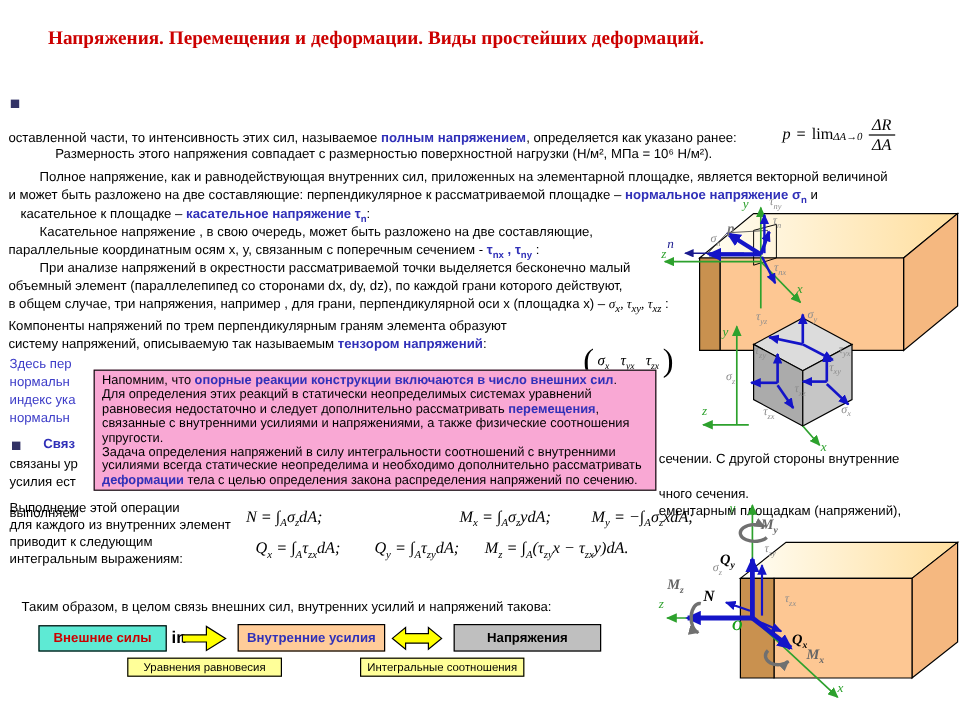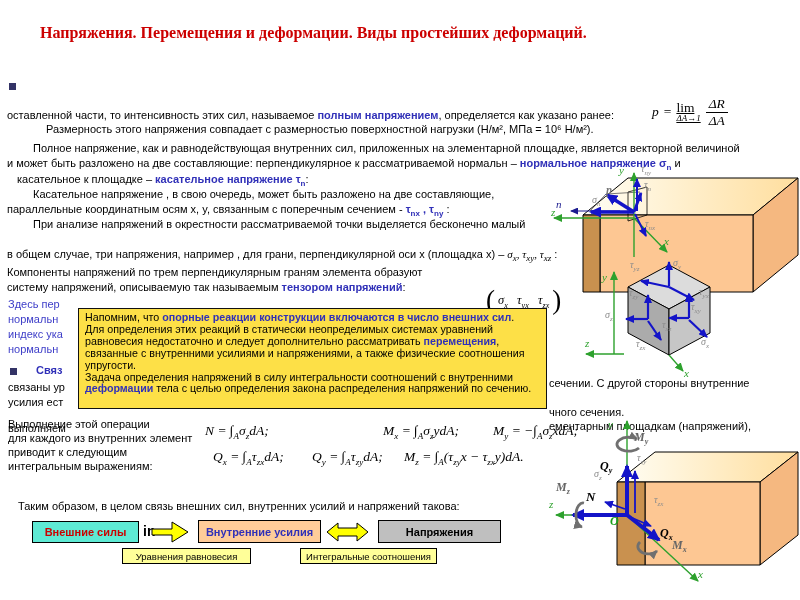--- a/index.html
+++ b/index.html
@@ -11,26 +11,26 @@
   .nv{color:#3030B8;font-weight:bold;}
   .frag{color:#3D3DC8;}
   .bullet{position:absolute;width:7px;height:7px;background:#333366;}
   sub{font-size:8px;line-height:0;}
   
   .fm{font-family:"Liberation Serif",serif;font-style:italic;font-size:13.5px;}
   .fm sub{font-size:9px;}
   .plim{position:absolute;display:flex;align-items:center;gap:5px;
         font-family:"Liberation Serif",serif;font-size:13.5px;}
   .plim .var{font-style:italic;}
-  .limwrap{display:inline-flex;flex-direction:column;align-items:flex-start;line-height:1;text-decoration:underline;}
+  .limwrap{display:inline-flex;flex-direction:row;align-items:flex-end;line-height:1;}
   .limsub{font-size:9px;font-style:italic;}
   .fracwrap{display:inline-flex;flex-direction:column;align-items:center;font-style:italic;line-height:1.15;}
   .fracnum{border-bottom:1px solid #000;padding:0 3px;}
   
-  .note{position:absolute;left:78px;top:308px;width:469px;height:101px;background:#fde047;
+  .note{position:absolute;left:78px;top:308px;width:469px;height:101px;background:#f9a8d4;
         border:1.5px solid #111;box-sizing:border-box;padding:3px 6px;font-size:10.7px;line-height:11.9px;}
   .note div{white-space:nowrap;}
   
   .matrix{position:absolute;left:486px;top:288px;display:flex;align-items:flex-start;
           font-family:"Liberation Serif",serif;font-style:italic;font-size:12.5px;}
   .paren{font-size:27px;font-weight:300;line-height:24px;font-style:normal;}
   .mrow{padding:5px 3px 0 3px;}
   
   .fbox{position:absolute;box-sizing:border-box;border:1.5px solid #000;display:flex;
         align-items:center;justify-content:center;font-weight:bold;font-size:11px;}
@@ -58,35 +58,36 @@
 
   <div class="bullet" style="left:9px;top:83px;"></div>
   <div class="t" style="left:7px;top:109px;"><span>оставленной части, то интенсивность этих сил, называемое </span><span class="nv">полным напряжением</span><span>, определяется как указано ранее:</span></div>
   <div class="t" style="left:7px;top:123px;padding-left:39px;">Размерность этого напряжения совпадает с размерностью поверхностной нагрузки (Н/м², МПа = 10⁶ Н/м²).</div>
 
   <div class="plim" style="left:652px;top:96px;">
     <span class="var">p</span>
     <span>=</span>
     <span class="limwrap">
         <span>lim</span>
-        <span class="limsub">ΔA→1</span>
+        <span class="limsub">ΔA→0</span>
       </span>
     <span class="fracwrap">
         <span class="fracnum">ΔR</span>
         <span>ΔA</span>
       </span>
   </div>
 
   <div class="t" style="left:33px;top:142px;">Полное напряжение, как и равнодействующая внутренних сил, приложенных на элементарной площадке, является векторной величиной</div>
-  <div class="t" style="left:7px;top:157px;"><span>и может быть разложено на две составляющие: перпендикулярное к рассматриваемой нормальн – </span><span class="nv">нормальное напряжение σ<sub>n</sub></span><span> и</span></div>
+  <div class="t" style="left:7px;top:157px;"><span>и может быть разложено на две составляющие: перпендикулярное к рассматриваемой площадке – </span><span class="nv">нормальное напряжение σ<sub>n</sub></span><span> и</span></div>
   <div class="t" style="left:17px;top:173px;"><span>касательное к площадке – </span><span class="nv">касательное  напряжение τ<sub>n</sub></span><span>:</span></div>
   <div class="t" style="left:33px;top:188px;">Касательное напряжение , в свою очередь, может быть разложено на две составляющие,</div>
   <div class="t" style="left:7px;top:203px;"><span>параллельные координатным осям x, y, связанным с поперечным сечением - </span><span class="nv">τ<sub>nx</sub> , τ<sub>ny</sub></span><span> :</span></div>
 
   <div class="t" style="left:33px;top:218px;">При анализе напряжений в окрестности рассматриваемой точки выделяется бесконечно малый</div>
+  <div class="t" style="left:7px;top:233px;">объемный элемент (параллелепипед со сторонами dx, dy, dz), по каждой грани которого действуют,</div>
   <div class="t" style="left:7px;top:248px;"><span>в общем случае, три напряжения, например , для грани, перпендикулярной оси x (площадка x) – </span><span class="fm" style="font-size:11px;">σ<sub>x</sub>, τ<sub>xy</sub>, τ<sub>xz</sub></span><span> :</span></div>
 
   <div class="t" style="left:7px;top:266px;">Компоненты напряжений по трем перпендикулярным граням элемента образуют</div>
   <div class="t" style="left:7px;top:281px;"><span>систему напряжений, описываемую так называемым </span><span class="nv">тензором напряжений</span><span>:</span></div>
 
   <div class="matrix">
     <span class="paren">(</span>
     <span class="mrow">σ<sub>x</sub>&nbsp;&nbsp;&nbsp;τ<sub>yx</sub>&nbsp;&nbsp;&nbsp;τ<sub>zx</sub></span>
     <span class="paren">)</span>
   </div>
@@ -106,20 +107,21 @@
   <div class="t" style="left:549px;top:392px;margin-top:28px;">ементарным площадкам (напряжений),</div>
   <div class="t" style="left:549px;top:406px;">чного сечения.</div>
 
   <div class="note">
     <div><span>Напомним, что </span><span class="nv">опорные реакции конструкции включаются в число внешних сил</span><span>.</span></div>
     <div>Для определения этих реакций в статически неопределимых системах уравнений</div>
     <div><span>равновесия недостаточно и следует дополнительно рассматривать </span><span class="nv">перемещения</span><span>,</span></div>
     <div>связанные с внутренними усилиями и напряжениями, а также физические соотношения</div>
     <div>упругости.</div>
     <div>Задача определения напряжений в силу интегральности соотношений с внутренними</div>
+    <div>усилиями всегда статические неопределима и необходимо дополнительно рассматривать</div>
     <div><span class="nv">деформации</span><span> тела с целью определения закона распределения напряжений по сечению.</span></div>
   </div>
 
   <div class="t" style="left:8px;top:418px;">Выполнение этой операции</div>
   <div class="t" style="left:8px;top:432px;">для каждого из внутренних элемент</div>
   <div class="t" style="left:8px;top:446px;">приводит к следующим</div>
   <div class="t" style="left:8px;top:460px;">интегральным выражениям:</div>
 
   <div class="t fm" style="left:205px;top:424px;">N = ∫<sub>A</sub>σ<sub>z</sub>dA;</div>
   <div class="t fm" style="left:383px;top:424px;">M<sub>x</sub> = ∫<sub>A</sub>σ<sub>z</sub>ydA;</div>
@@ -127,21 +129,21 @@
   <div class="t fm" style="left:213px;top:450px;">Q<sub>x</sub> = ∫<sub>A</sub>τ<sub>zx</sub>dA;</div>
   <div class="t fm" style="left:312px;top:450px;">Q<sub>y</sub> = ∫<sub>A</sub>τ<sub>zy</sub>dA;</div>
   <div class="t fm" style="left:404px;top:450px;">M<sub>z</sub> = ∫<sub>A</sub>(τ<sub>zy</sub>x − τ<sub>zx</sub>y)dA.</div>
 
   <div class="t" style="left:18px;top:500px;">Таким образом, в целом связь внешних сил, внутренних усилий и напряжений такова:</div>
 
   <div class="fbox" style="left:32px;top:521px;width:107px;height:22px;background:#5eead4;color:#CC0000;">Внешние силы</div>
   <div class="t" style="left:143px;top:525px;font-weight:bold;font-size:14px;">in</div>
   <div class="fbox" style="left:198px;top:520px;width:123px;height:23px;background:#FFCC99;color:#3030B8;">Внутренние усилия</div>
   <div class="fbox" style="left:378px;top:520px;width:123px;height:23px;background:#BFBFBF;color:#000;">Напряжения</div>
-  <div class="flabel" style="left:106px;top:548px;width:129px;height:16px;margin-left:16px;">Уравнения равновесия</div>
+  <div class="flabel" style="left:106px;top:548px;width:129px;height:16px;">Уравнения равновесия</div>
   <div class="flabel" style="left:300px;top:548px;width:137px;height:16px;">Интегральные соотношения</div>
 
   <svg style="left:140px;top:518px;" width="240" height="28" viewBox="0 0 240 28">
     <polygon points="12,11 32,11 32,4 48,14 32,24 32,17 12,17" fill="#FFFF00" stroke="#000" stroke-width="1"></polygon>
     <polygon points="187,14 198,5 198,10 217,10 217,5 228,14 217,23 217,18 198,18 198,23" fill="#FFFF00" stroke="#000" stroke-width="1"></polygon>
   </svg>
 
   <svg style="left:540px;top:165px;" width="260" height="130" viewBox="0 0 260 130">
     <defs>
       <linearGradient id="gT1" x1="0" y1="0" x2="1" y2="0">

